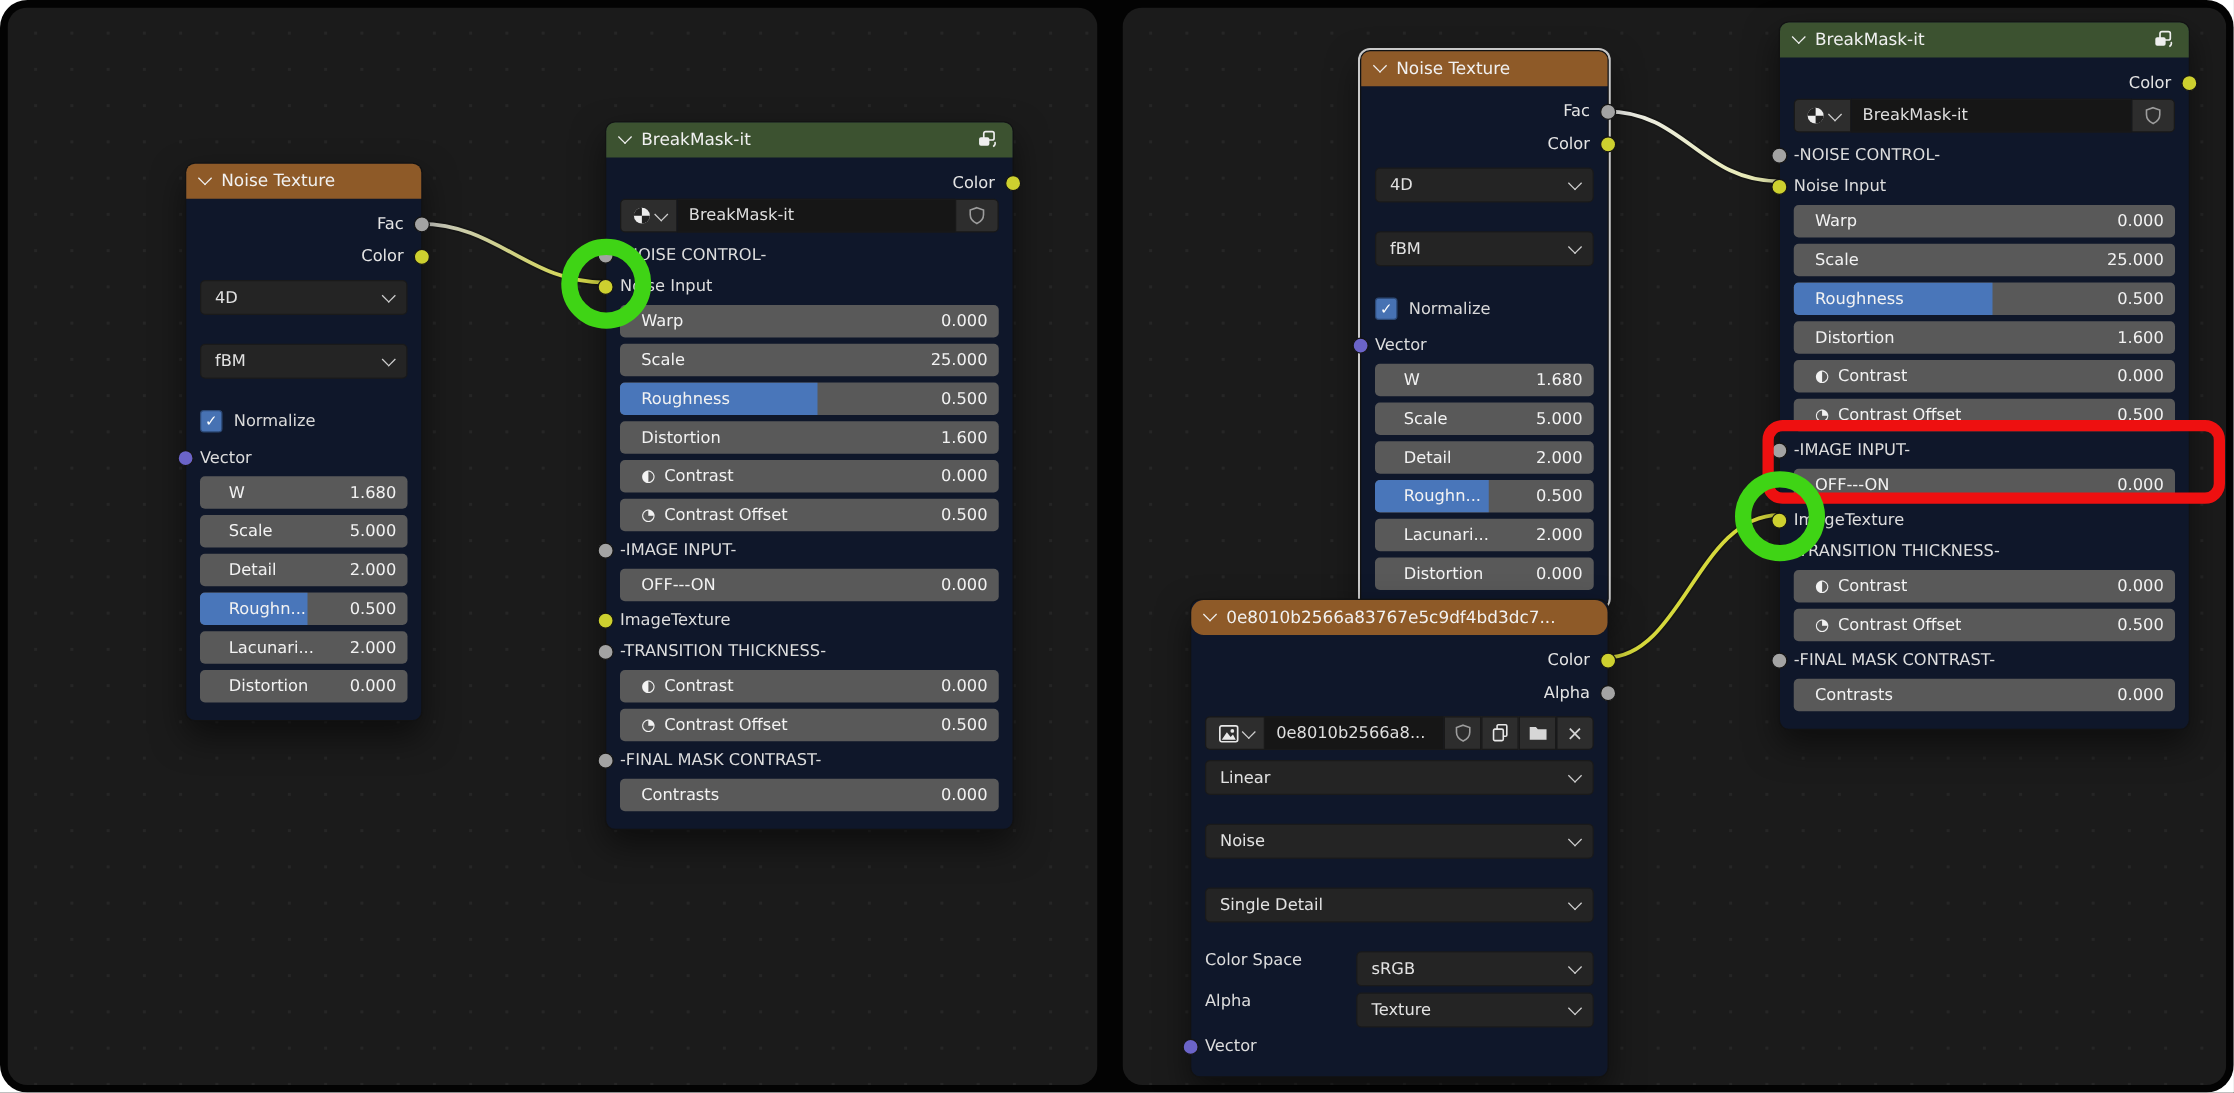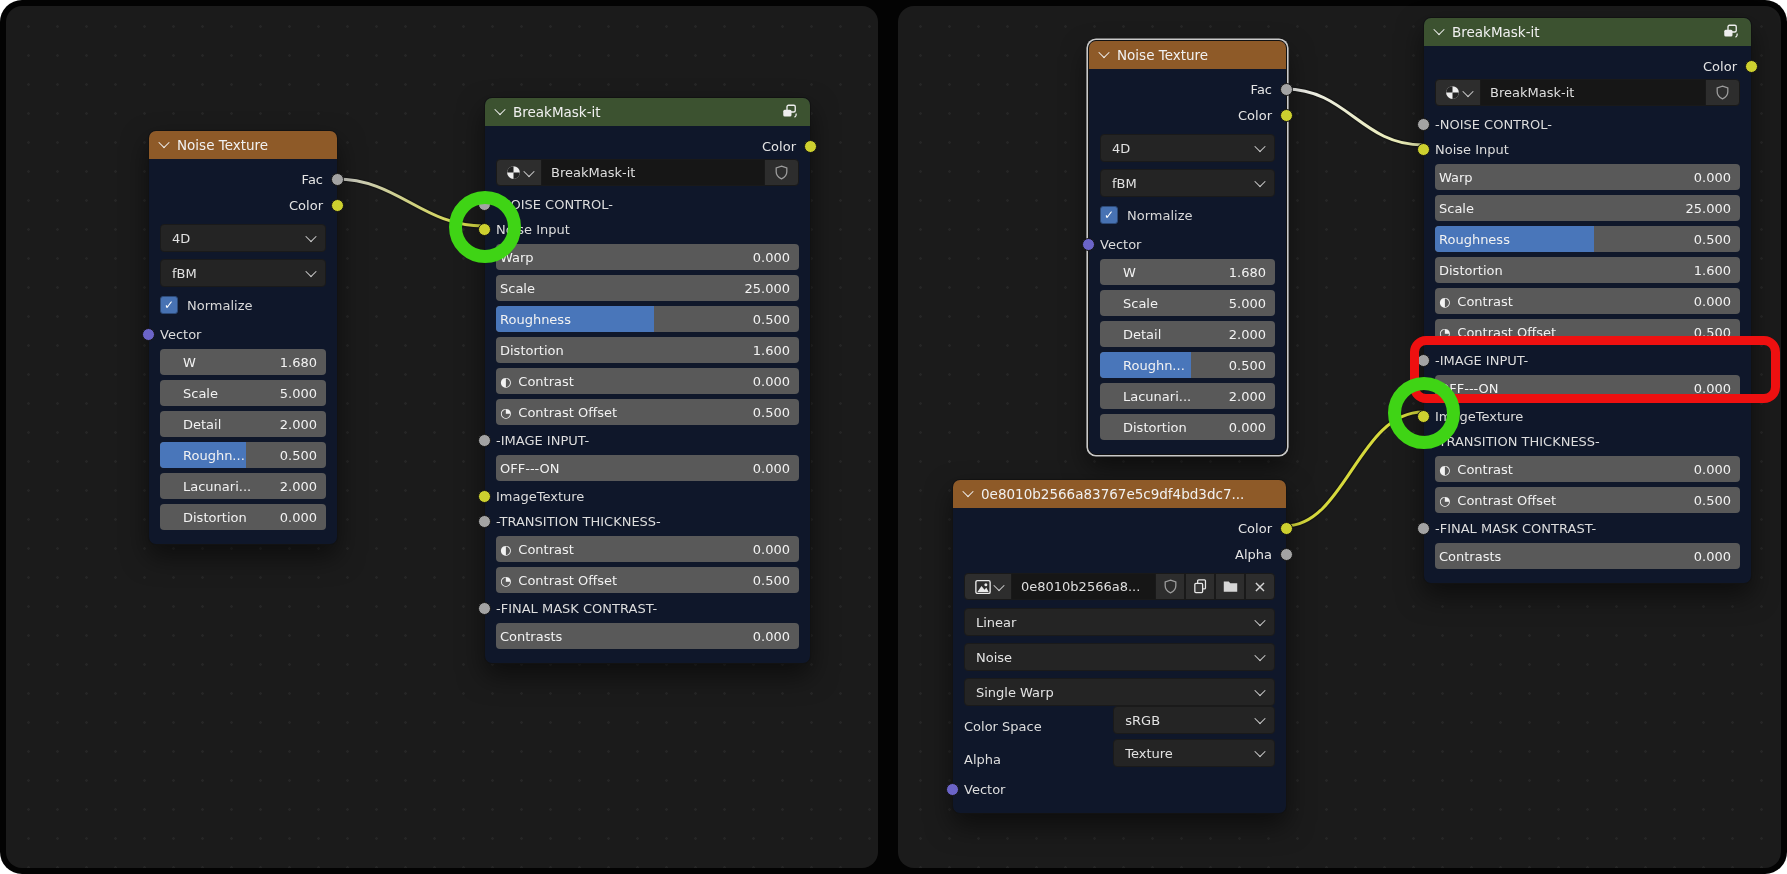--- a/index.html
+++ b/index.html
@@ -17,49 +17,49 @@
   .node{position:absolute;z-index:10;background:#0f172a;border:1px solid #121212;border-radius:8px;
     box-shadow:0 12px 26px rgba(0,0,0,.5);color:#d9d9d9;font-size:13px;}
   .node.selected{box-shadow:0 0 0 1.6px #c9c9c9, 0 12px 26px rgba(0,0,0,.5);}
   .node-header{height:28px;display:flex;align-items:center;gap:9px;padding:0 11px;border-radius:7px 7px 0 0;color:#f1f1f1;font-size:13.5px;}
   .node-body{padding:7px 11px 9px 11px;}
   .row{position:relative;}
   .out-row{display:flex;justify-content:flex-end;align-items:center;height:26px;padding-right:3px;color:#e4e4e4;text-align:center;}
   .prop-row{display:flex;align-items:center;height:20px;margin-bottom:5px;color:#dddddd;white-space:nowrap;}
   .slider{display:flex;align-items:center;height:26px;background:#595959;border-radius:4px;margin-bottom:5px;
     padding:0 9px 0 15px;position:relative;overflow:hidden;color:#f2f2f2;}
-  .bm .slider{margin-bottom:5px;padding-left:4px;}
+  .bm .slider{margin-bottom:5px;padding-left:17px;}
   .slider .fillbar{position:absolute;left:0;top:0;bottom:0;background:#4976ba;}
   .slider .lbl{flex:1;position:relative;white-space:nowrap;overflow:hidden;display:flex;align-items:center;gap:7px;}
   .slider .val{position:relative;margin-left:8px;text-align:center;}
   .nt .slider{padding-left:23px;}
   .slider .picon{font-size:13px;line-height:1;}
   .dropdown{display:flex;align-items:center;justify-content:space-between;height:26px;background:#242424;
-    border:1px solid #1a1a1a;border-radius:4px;padding:0 10px 0 11px;margin-bottom:7px;color:#e2e2e2;}
+    border:1px solid #1a1a1a;border-radius:4px;padding:0 10px 0 11px;margin-bottom:23px;color:#e2e2e2;}
   .chev{width:7px;height:7px;border-right:1.7px solid #cfcfcf;border-bottom:1.7px solid #cfcfcf;
     transform:rotate(45deg) translate(-1px,-1px);flex:0 0 auto;}
   .node-header .chev{border-color:#f0f0f0;margin-top:-3px;}
   .checkbox-row{display:flex;align-items:center;gap:9px;height:22px;margin-bottom:8px;}
   .checkbox{width:16px;height:16px;background:#4772b3;border-radius:3px;display:flex;align-items:center;justify-content:center;
     color:#fff;font-size:12px;line-height:1;border:1px solid #2d4a77;}
   
   .socket{position:absolute;width:13px;height:13px;border-radius:50%;border:1.6px solid #141414;box-sizing:border-box;top:50%;margin-top:-6.5px;z-index:12;}
   .socket.in{left:-18px;}
   .socket.out{right:-18px;}
   .s-gray{background:#a3a3a3;}
   .s-yellow{background:#cdd02f;}
   .s-vector{background:#6b64c8;}
   
   .sel-row{display:flex;align-items:stretch;height:27px;margin-bottom:8px;}
   .sel-btn{background:#2d2d2d;border:1px solid #191919;display:flex;align-items:center;justify-content:center;gap:3px;}
   .sel-btn.first{border-radius:4px 0 0 4px;}
   .sel-btn.last{border-radius:0 4px 4px 0;}
   .sel-name{flex:1;background:#161616;border-top:1px solid #191919;border-bottom:1px solid #191919;
     display:flex;align-items:center;padding:0 9px;color:#dedede;white-space:nowrap;overflow:hidden;}
-  .ldrow{display:flex;align-items:center;height:26px;margin-bottom:7px;gap:28px;}
+  .ldrow{display:flex;align-items:flex-start;height:26px;margin-bottom:7px;}
   .ldrow .llbl{flex:0 0 39%;color:#dddddd;}
   .ldrow .dropdown{flex:1;margin-bottom:12px;}
   .hdr-title{flex:1;white-space:nowrap;overflow:hidden;}
   .hdr-icon{flex:0 0 auto;display:flex;}
   
   .ring{position:absolute;z-index:60;width:72px;height:72px;border:13px solid #3fd415;border-radius:50%;box-sizing:border-box;pointer-events:none;}
   #ring-left{left:449px;top:191px;}
   #ring-right{left:1388px;top:377px;}
   #red-box{position:absolute;z-index:55;left:1410px;top:336px;width:370px;height:67px;border:9px solid #ee1010;border-radius:16px;box-sizing:border-box;pointer-events:none;}
   
@@ -496,21 +496,21 @@
         </div>
         <div class="row slider">
           <span class="lbl">
             <span>Contrasts</span>
           </span>
           <span class="val">0.000</span>
         </div>
       </div>
     </div>
   <div class="node img" id="node-img">
-      <div class="node-header" style="background: rgb(142, 90, 40);">
+      <div class="node-header" style="background: rgb(142, 90, 40); border-radius: 10px;">
         <span class="chev"></span>
         <span class="hdr-title">0e8010b2566a83767e5c9df4bd3dc7...</span>
       </div>
       <div class="node-body">
         <div class="row out-row">
           <span>Color</span>
           <div class="socket out s-yellow"></div>
         </div>
         <div class="row out-row">
           <span>Alpha</span>
@@ -557,21 +557,21 @@
         </div>
         <div class="row dropdown">
           <span>Linear</span>
           <span class="chev"></span>
         </div>
         <div class="row dropdown">
           <span>Noise</span>
           <span class="chev"></span>
         </div>
         <div class="row dropdown">
-          <span>Single Warp</span>
+          <span>Single Detail</span>
           <span class="chev"></span>
         </div>
         <div class="ldrow">
           <span class="llbl">Color Space</span>
           <div class="dropdown">
             <span>sRGB</span>
             <span class="chev"></span>
           </div>
         </div>
         <div class="ldrow">

